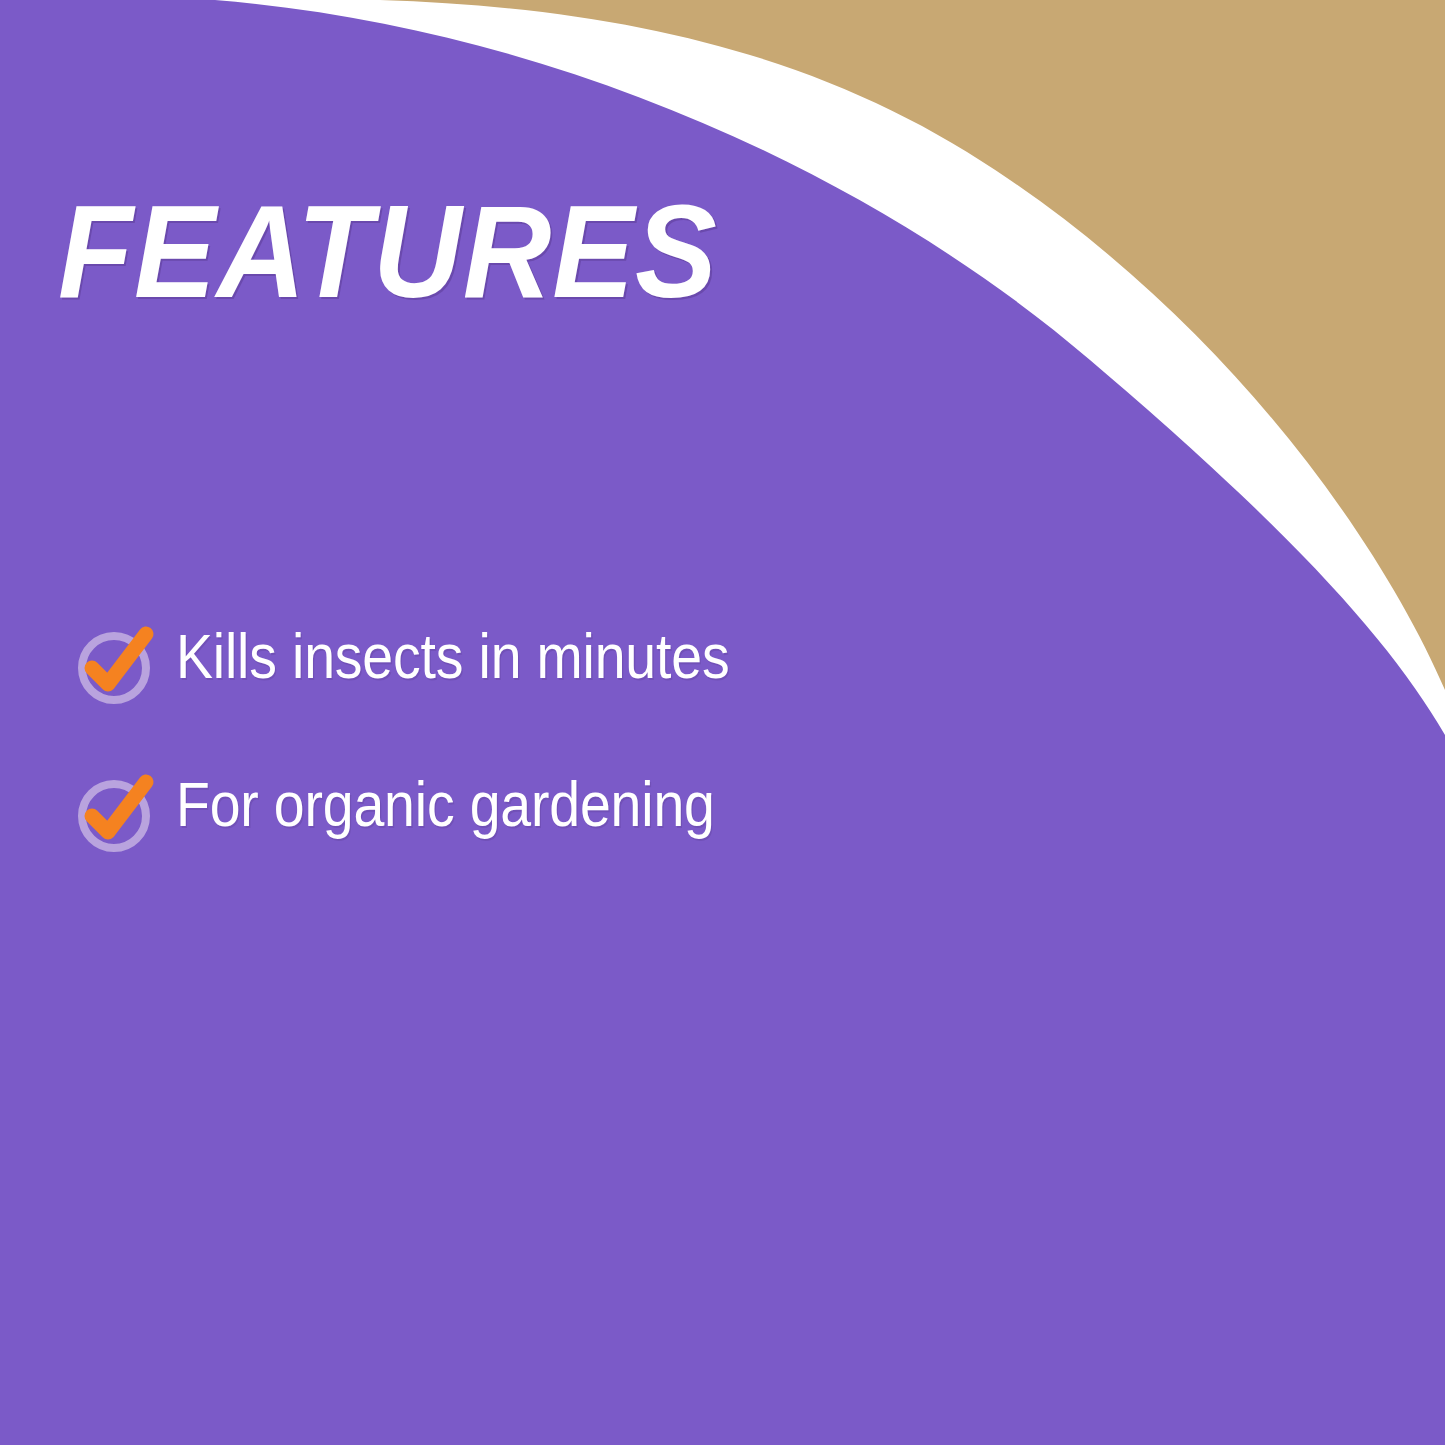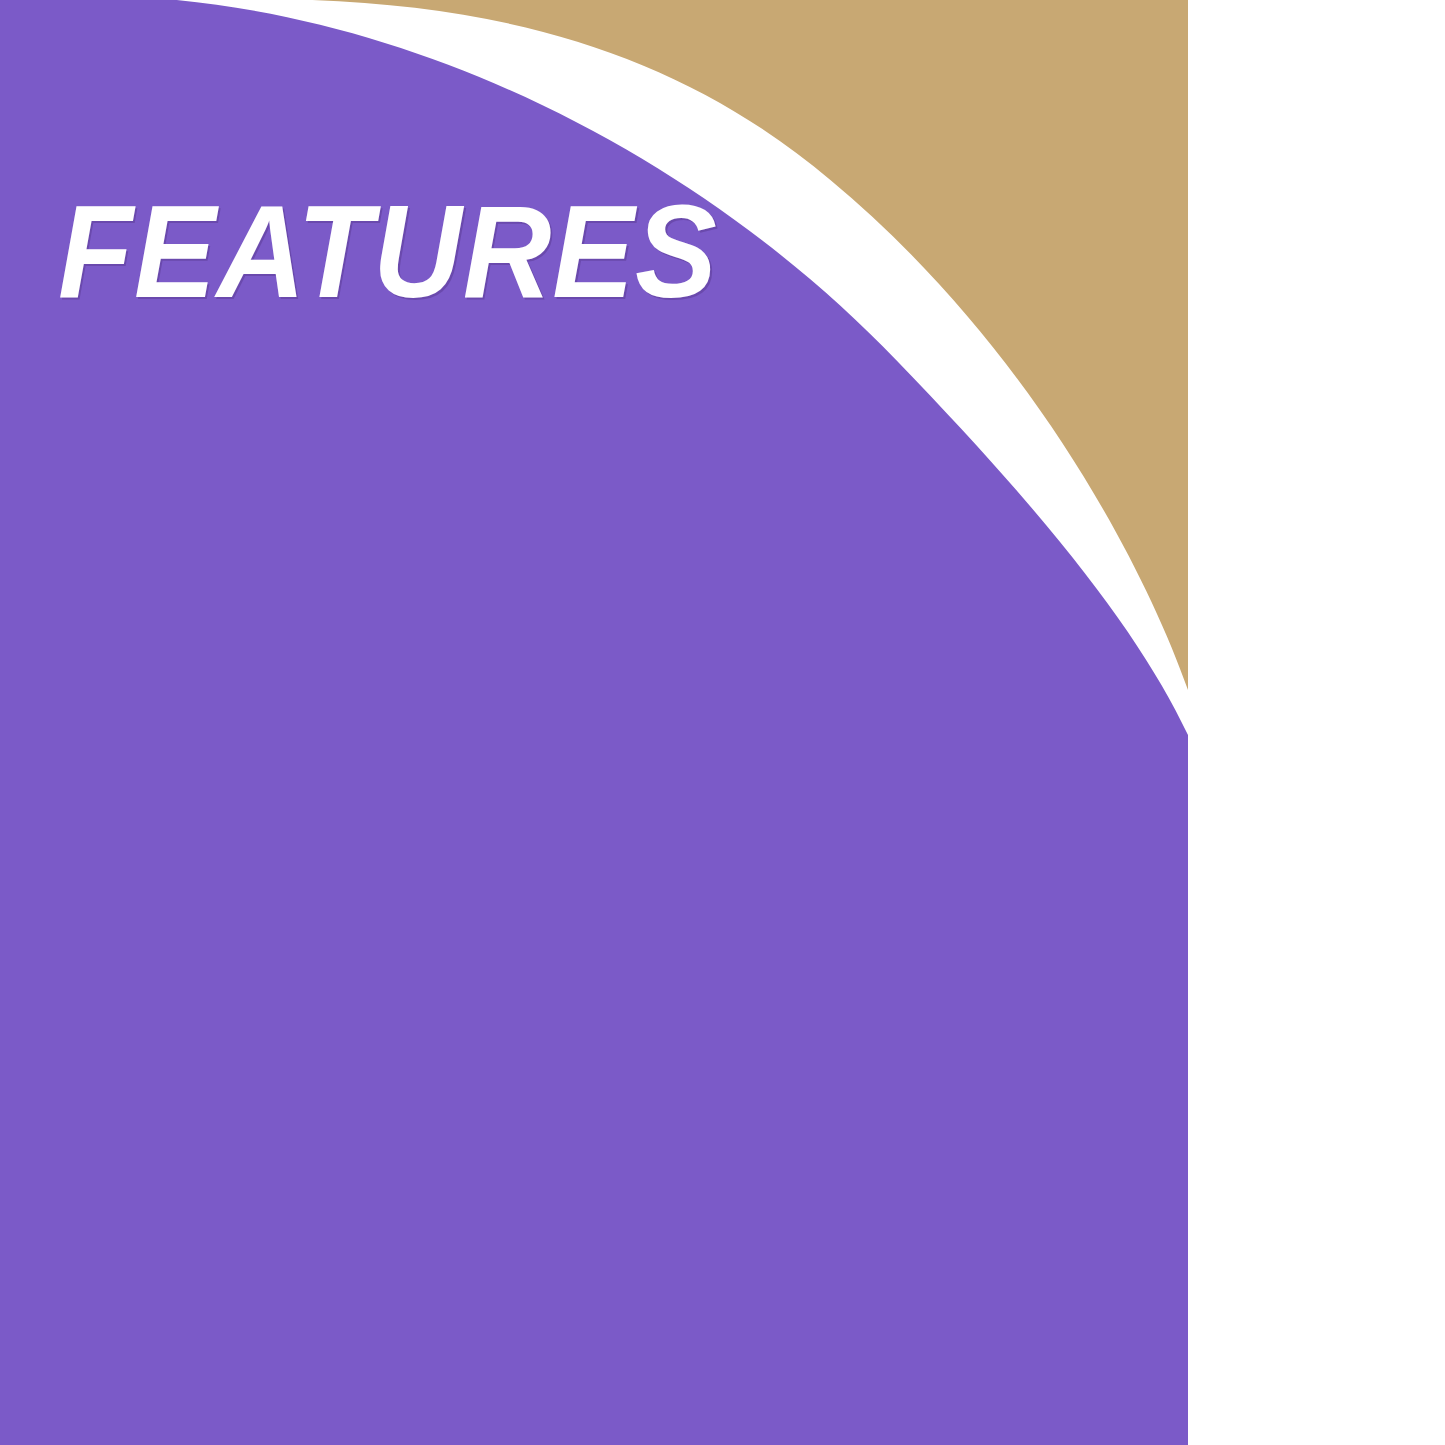--- a/index.html
+++ b/index.html
@@ -4,21 +4,21 @@
 <title>Features</title>
 <style>
   html, body {
     margin: 0;
     padding: 0;
     background: #ffffff;
   }
 
   .canvas {
     position: relative;
-    width: 1188px;
+    width: 1445px;
     height: 1445px;
     overflow: hidden;
     background: #ffffff;
     font-family: "Liberation Sans", "DejaVu Sans", sans-serif;
   }
 
   
   .bg-layer {
     position: absolute;
     inset: 0;
@@ -108,17 +108,39 @@
 
     <path d="M 1445 0 L 1445 690 C 1380 540 1230 330 1010 180 C 840 62 640 8 380 0 Z" fill="#C8A873"></path>
 
     <path d="M 0 0 L 215 0 C 560 28 880 180 1090 360 C 1290 530 1390 640 1445 735 L 1445 1445 L 0 1445 Z" fill="#7B5AC8"></path>
   </svg>
 
   <h1 class="heading">FEATURES</h1>
 
   <ul class="feature-list">
 
+    <li class="feature-item">
+      <span class="check-badge">
+        <svg viewBox="0 0 86 80">
+          <circle cx="40" cy="42" r="32" fill="none" stroke="#B9A3DE" stroke-width="8"></circle>
+          <path d="M 18 42 L 34 58 L 72 8" fill="none" stroke="#F58220" stroke-width="15" stroke-linecap="round" stroke-linejoin="round"></path>
+        </svg>
+      </span>
+      <span class="feature-text">
+        <span class="line">Kills insects in minutes</span>
+      </span>
+    </li>
 
+    <li class="feature-item">
+      <span class="check-badge">
+        <svg viewBox="0 0 86 80">
+          <circle cx="40" cy="42" r="32" fill="none" stroke="#B9A3DE" stroke-width="8"></circle>
+          <path d="M 18 42 L 34 58 L 72 8" fill="none" stroke="#F58220" stroke-width="15" stroke-linecap="round" stroke-linejoin="round"></path>
+        </svg>
+      </span>
+      <span class="feature-text">
+        <span class="line">For organic gardening</span>
+      </span>
+    </li>
 
 
   </ul>
 </div>
 
 </body></html>

